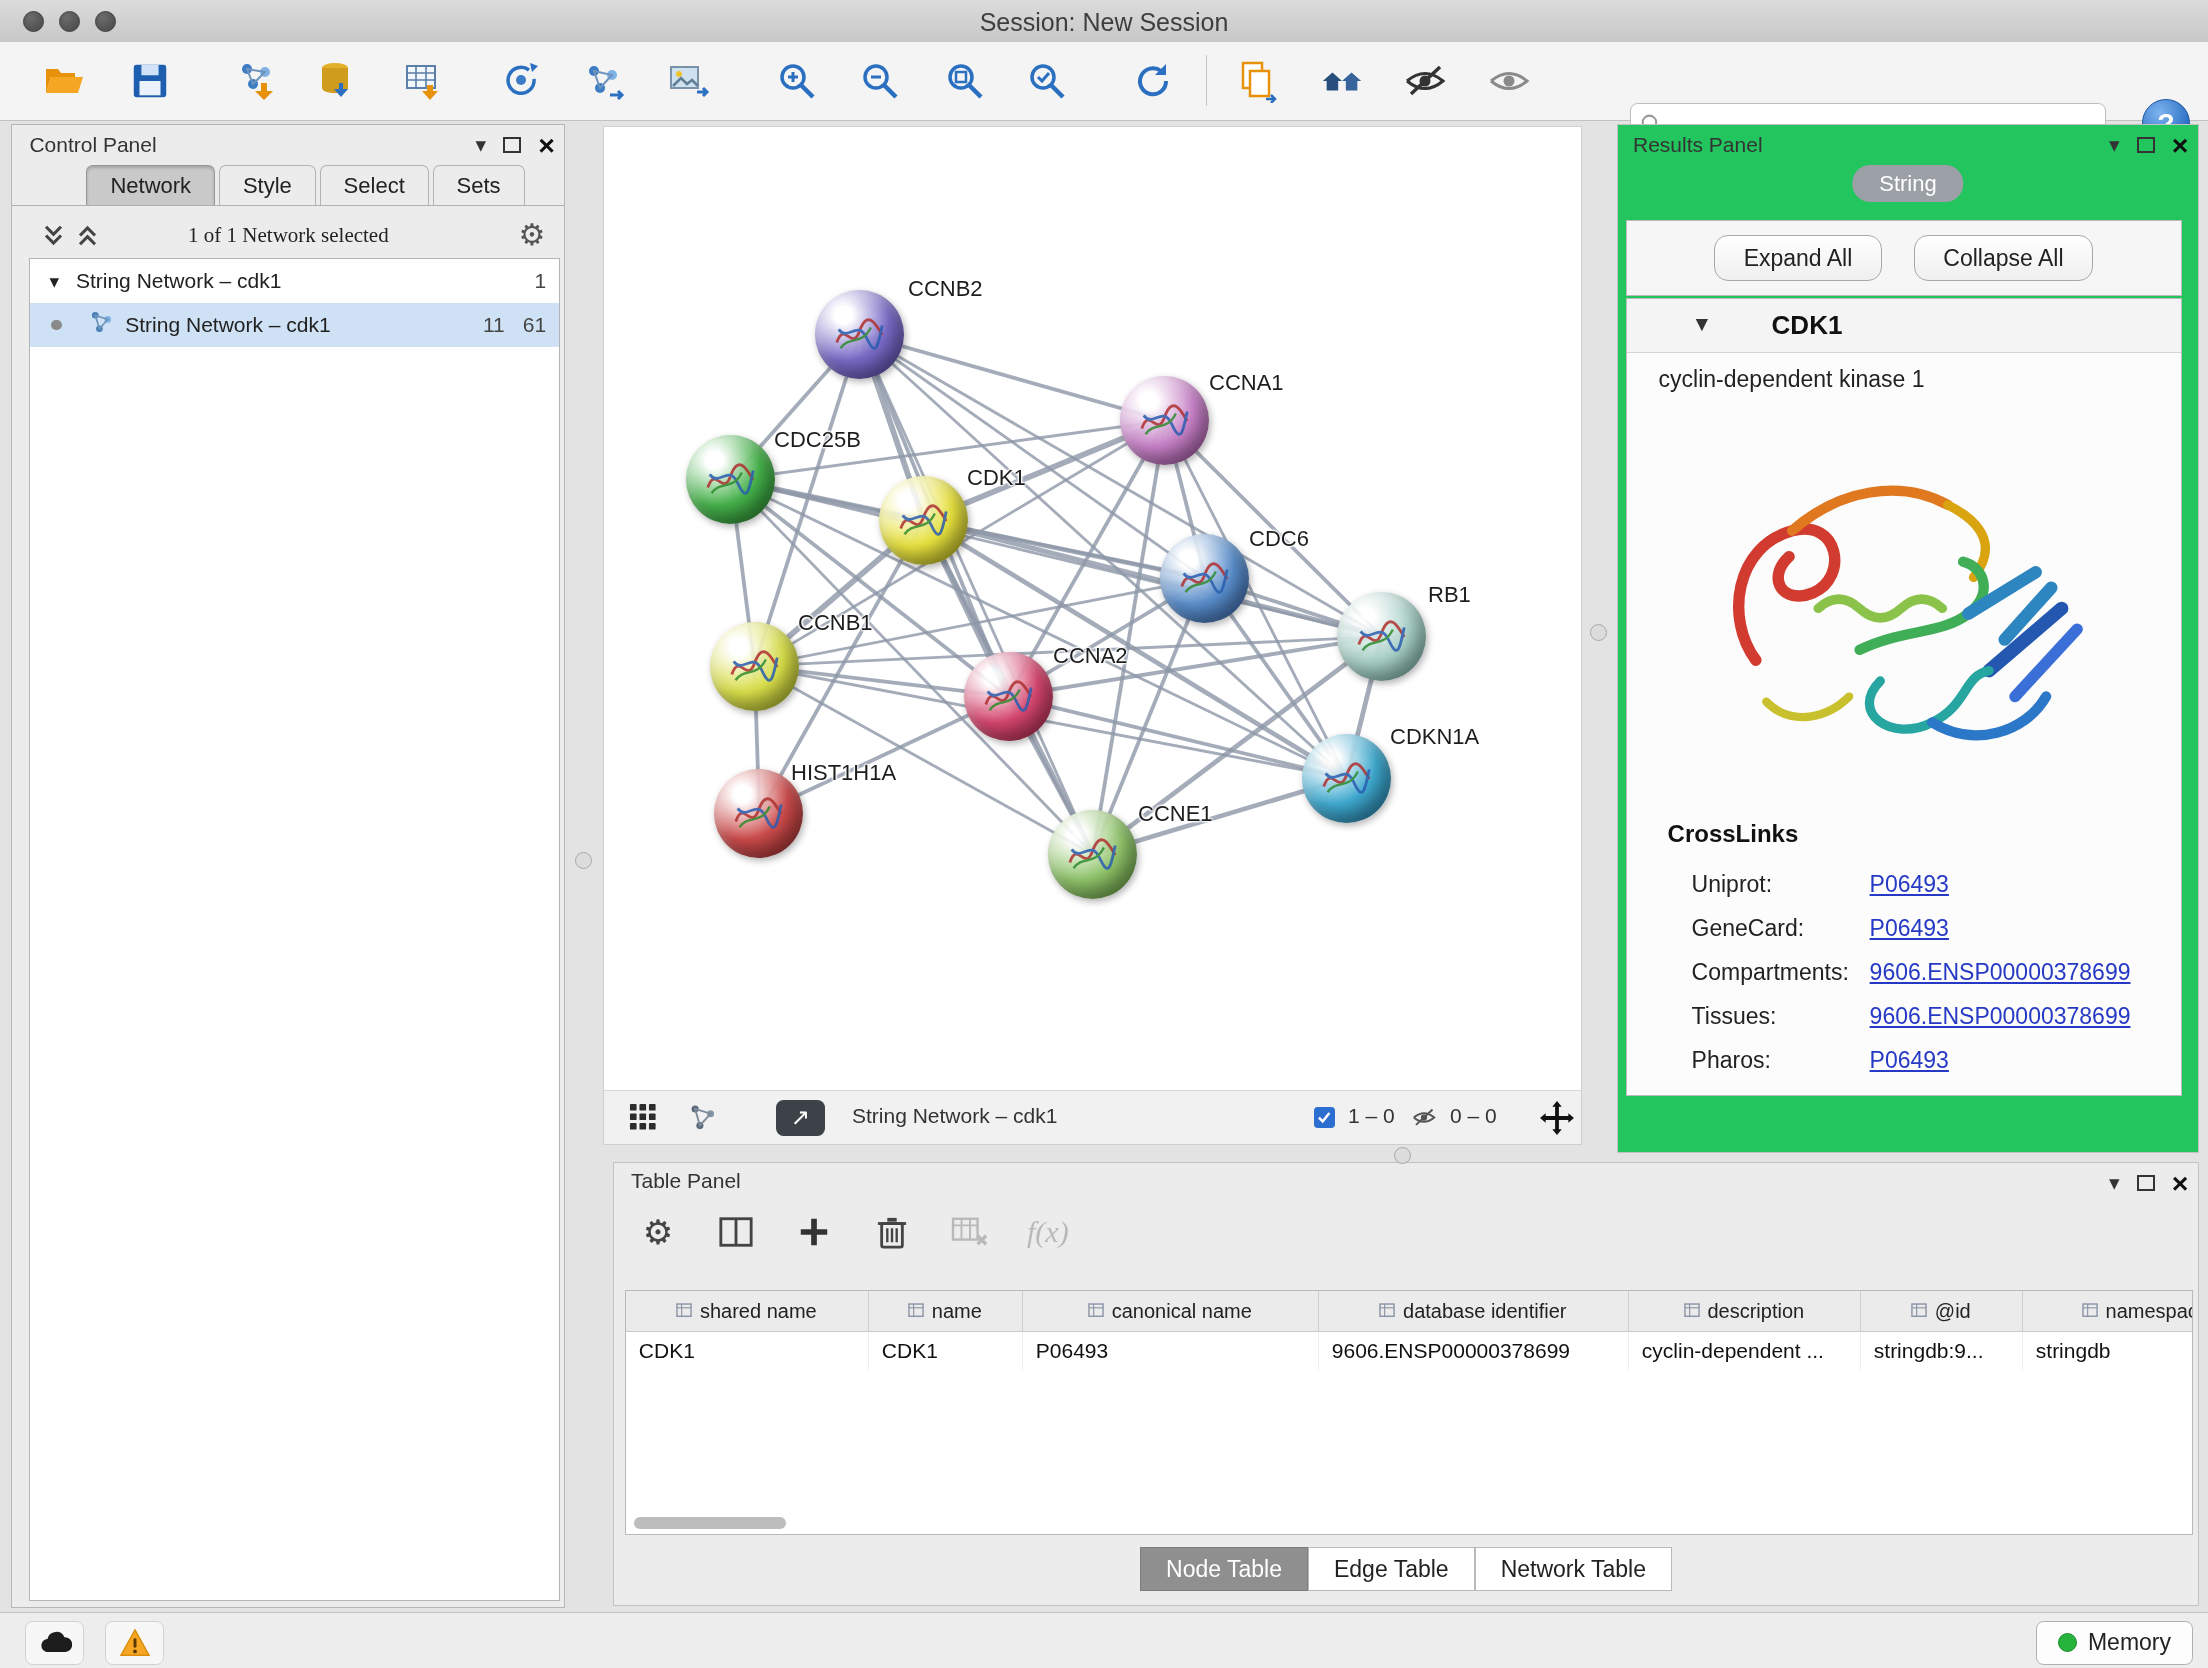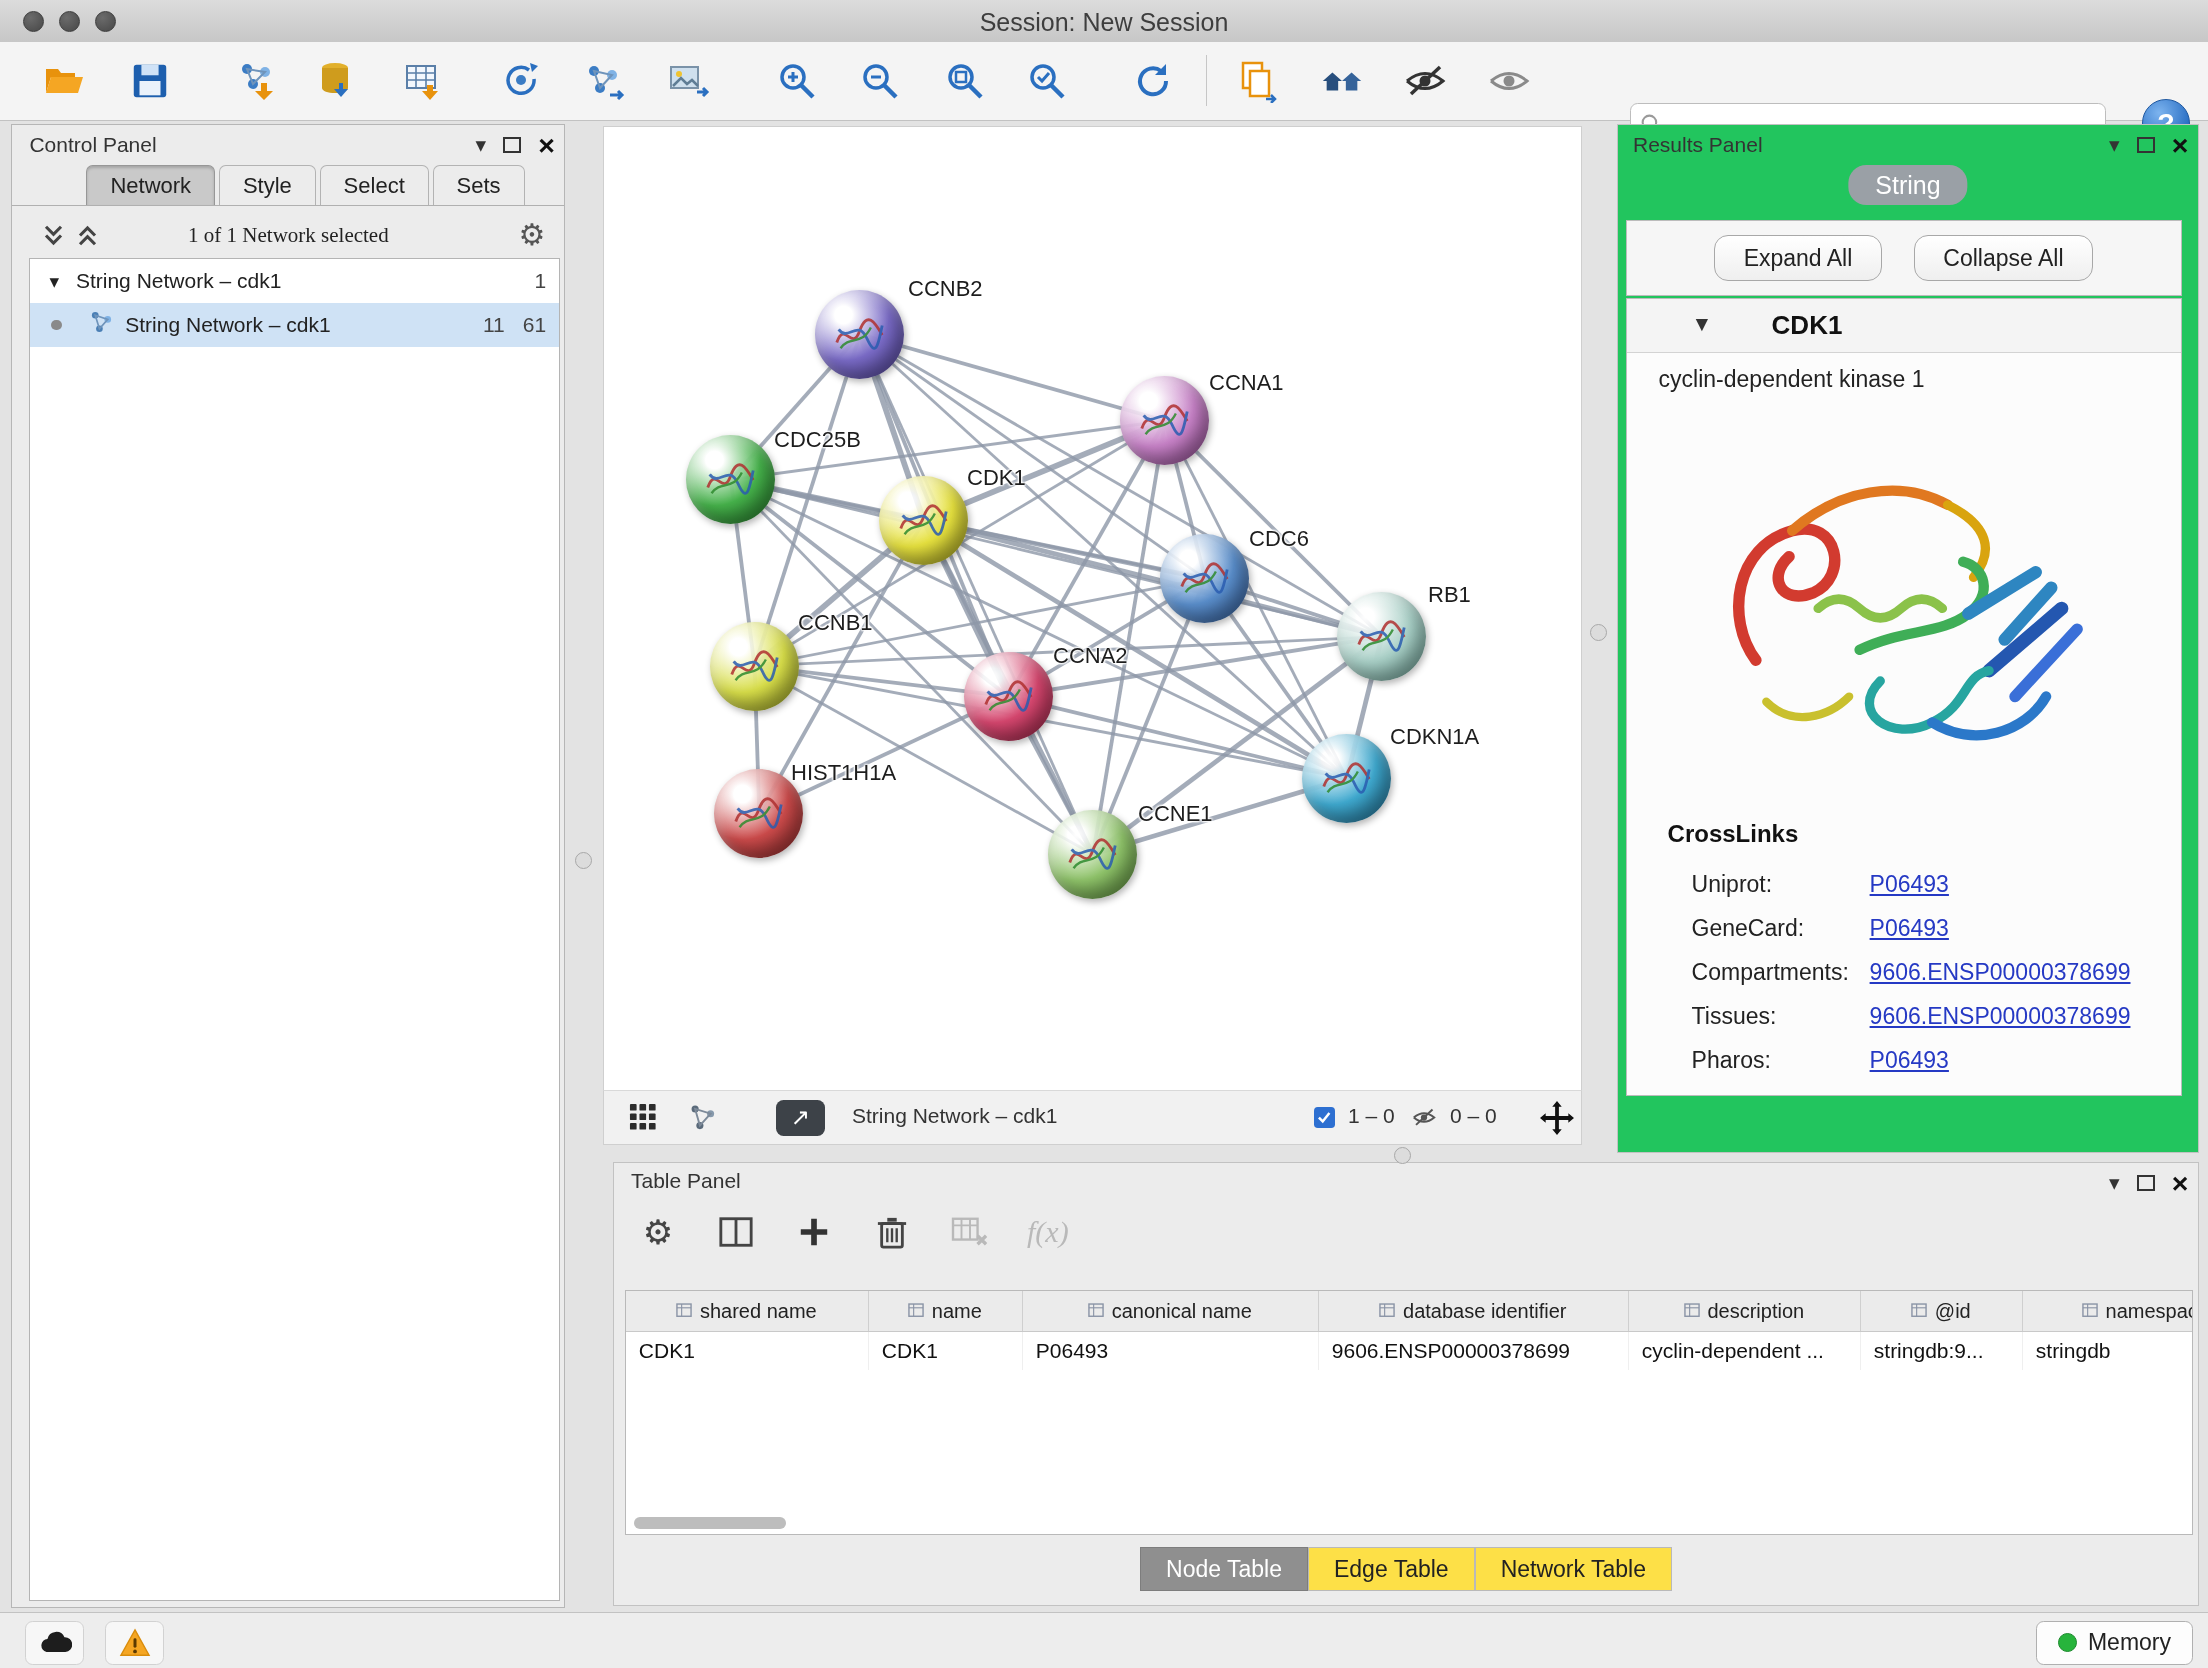--- a/index.html
+++ b/index.html
@@ -67,21 +67,21 @@
   .nf-text{font-size:21px;color:#333;}
   #ext-btn{position:absolute;left:172px;top:8.6px;width:49px;height:36px;background:#3d4248;border-radius:7.6px;
            color:#fff;font-size:23px;display:flex;align-items:center;justify-content:center;cursor:pointer;}
   #nf-check{position:absolute;left:710px;top:16px;width:21px;height:21px;background:#2d6fd1;border-radius:3.8px;
             display:flex;align-items:center;justify-content:center;cursor:pointer;}
 
   
   #results-panel{position:absolute;left:1617px;top:124px;width:580px;height:1027px;background:#22c55e;
                  border:1px solid #c2c2c2;}
   #string-badge{position:absolute;left:50%;top:40px;transform:translateX(-50%);background:#9aa0a6;color:#fff;
-                font-size:25px;padding:5.7px 27px;border-radius:18px;cursor:pointer;}
+                font-size:22px;padding:5.7px 27px;border-radius:18px;cursor:pointer;}
   #expand-box{position:absolute;left:7.6px;top:95px;width:554px;height:74px;background:#f6f6f6;
               border:1px solid #bcbcbc;display:flex;align-items:center;justify-content:center;gap:32px;}
   .rp-btn{font-size:23px;color:#222;background:linear-gradient(#ffffff,#efefef);border:1px solid #a8a8a8;
           border-radius:14px;padding:8.6px 28.5px;cursor:pointer;font-family:"Liberation Sans",sans-serif;}
   #gene-box{position:absolute;left:7.6px;top:173px;width:554px;height:796px;background:#fcfcfc;
             border:1px solid #bcbcbc;}
   #gene-header{position:absolute;left:0;top:0;width:100%;height:53px;background:#f4f4f4;border-bottom:1px solid #d3d3d3;}
   #gene-symbol{position:absolute;left:145px;top:11.4px;font-size:26px;font-weight:bold;color:#111;}
   #gene-desc{position:absolute;left:32px;top:67px;font-size:23px;color:#222;}
   #crosslinks-title{position:absolute;left:41px;top:521px;font-size:24px;font-weight:bold;color:#111;}
@@ -98,21 +98,21 @@
   #table-box{position:absolute;left:10.5px;top:127px;width:1566px;height:243px;background:#fff;
              border:1px solid #b9b9b9;overflow:hidden;}
   #table-header{display:flex;height:40px;background:#ebebeb;border-bottom:1px solid #c9c9c9;}
   .th{display:flex;align-items:center;justify-content:center;gap:7.6px;font-size:20px;color:#222;
       border-right:1px solid #cfcfcf;box-sizing:border-box;flex:none;cursor:pointer;}
   .trow{display:flex;height:38px;}
   .td{display:flex;align-items:center;padding-left:13.3px;font-size:21px;color:#111;
       border-right:1px solid #efefef;box-sizing:border-box;flex:none;overflow:hidden;white-space:nowrap;cursor:pointer;}
   #h-scroll{position:absolute;left:20px;top:354px;width:152px;height:12.4px;background:#bdbdbd;border-radius:6.7px;cursor:pointer;}
   #tp-tabs{position:absolute;left:0;top:384px;width:100%;display:flex;justify-content:center;}
-  .tp-tab{font-size:23px;padding:7.6px 25px;background:#fde047;border:1px solid #b9b9b9;color:#222;cursor:pointer;}
+  .tp-tab{font-size:23px;padding:7.6px 25px;background:#ffffff;border:1px solid #b9b9b9;color:#222;cursor:pointer;}
   .tp-tab.sel{background:#8f8f8f;color:#fff;border-color:#7d7d7d;}
 
   
   #statusbar{position:absolute;left:0;top:1612px;width:100%;height:56px;background:#ededed;border-top:1px solid #c2c2c2;}
   .sb-btn{position:absolute;top:7.6px;width:57px;height:42px;background:#f7f7f7;border:1px solid #d2d2d2;
           border-radius:7.6px;display:flex;align-items:center;justify-content:center;cursor:pointer;}
   #memory-btn{position:absolute;right:15px;top:7.6px;height:42px;background:#fdfdfd;border:1px solid #b0b0b0;
               border-radius:7.6px;display:flex;align-items:center;gap:11.4px;padding:0 21px;font-size:23px;cursor:pointer;}
   #memory-dot{width:17px;height:17px;border-radius:50%;background:#27b43c;border:1px solid #1d8a2e;}
 

